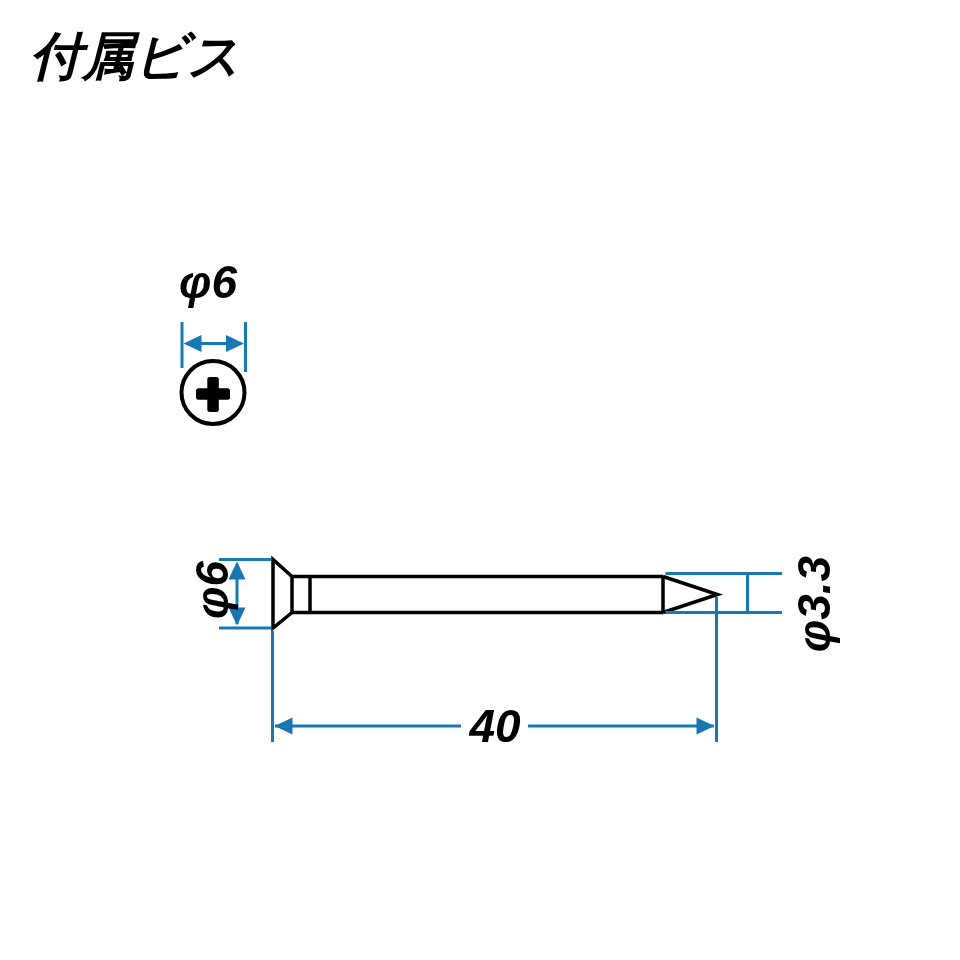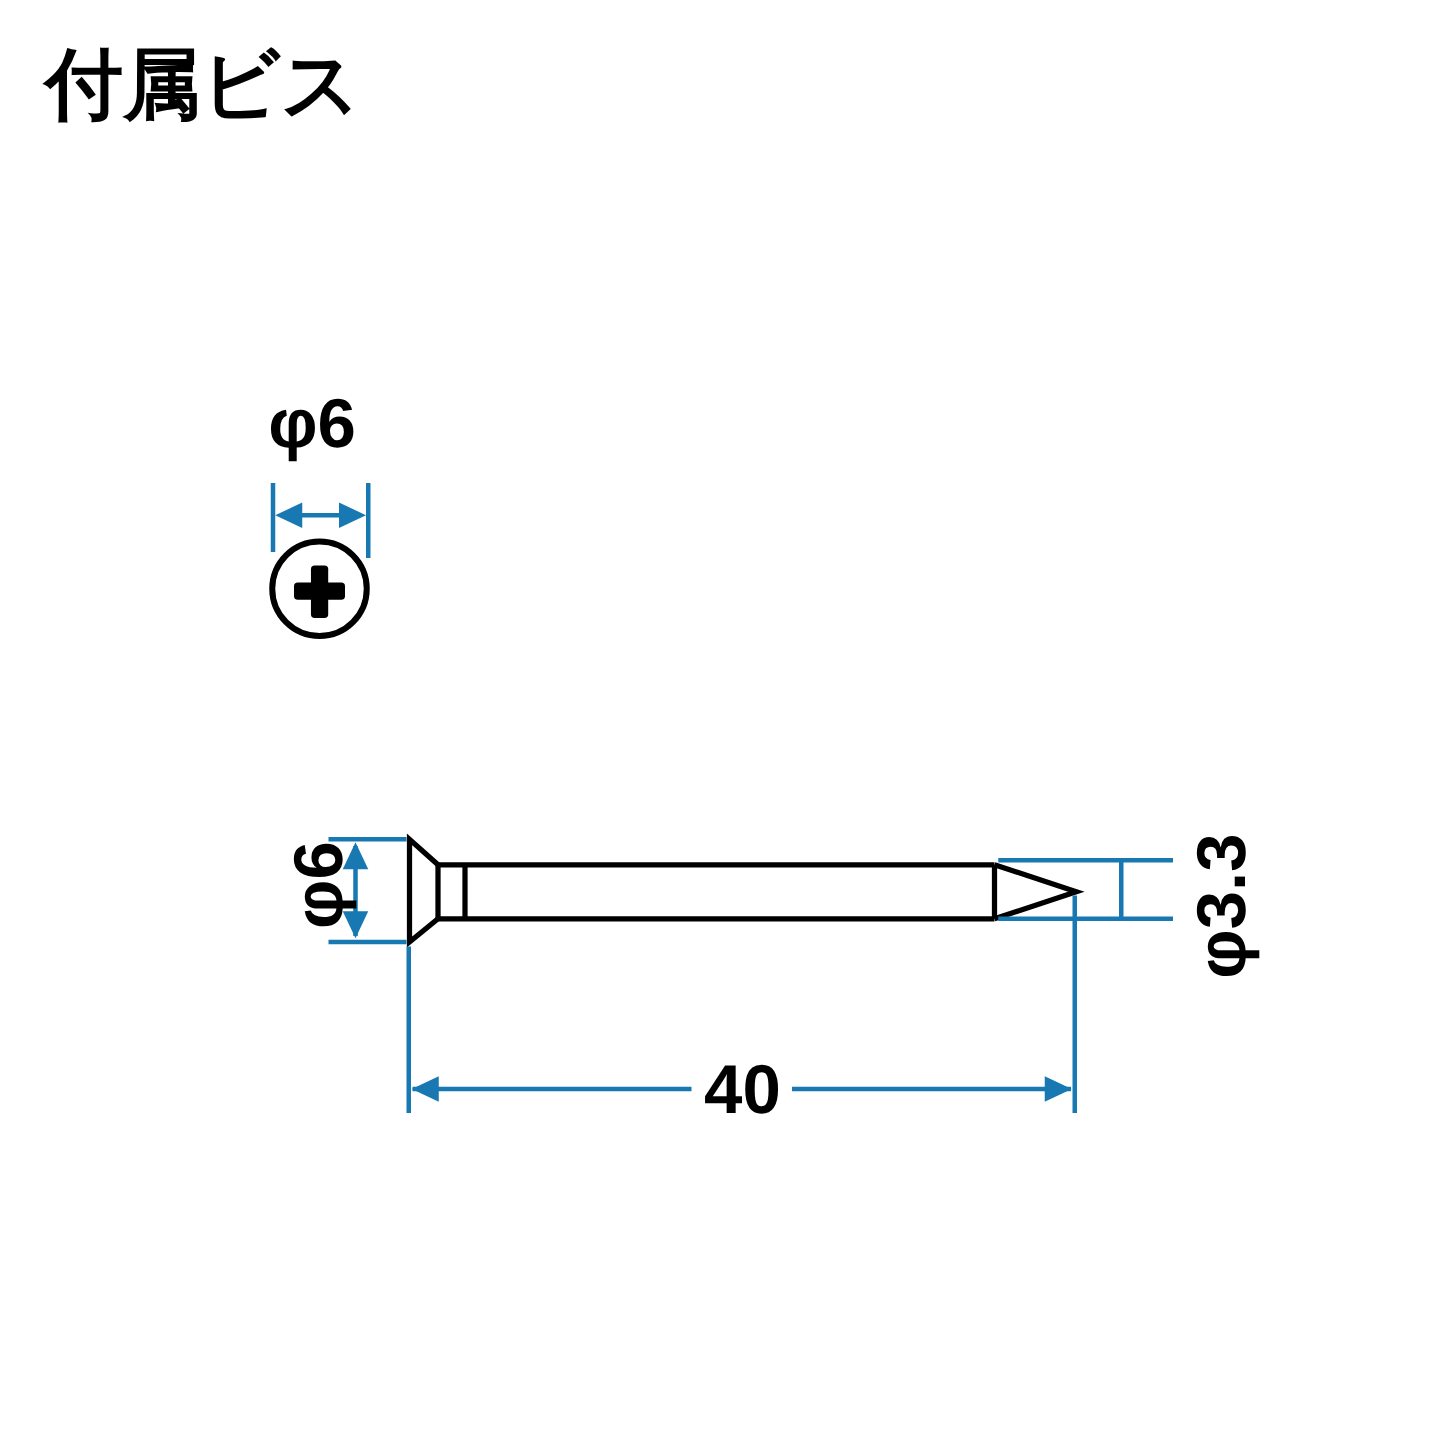--- a/index.html
+++ b/index.html
@@ -13,20 +13,21 @@
     padding: 0;
     background: var(--color-background);
   }
   .page {
     position: relative;
     width: 960px;
     height: 960px;
     background: var(--color-background);
     overflow: hidden;
     font-family: "Liberation Sans", "DejaVu Sans", sans-serif;
+    font-style: italic;
   }
   svg { display: block; }
 
   .title-text {
     font-family: "Liberation Sans", "DejaVu Sans", sans-serif;
     font-size: 52px;
     font-weight: 700;
     fill: var(--color-text);
   }
   .outline {

